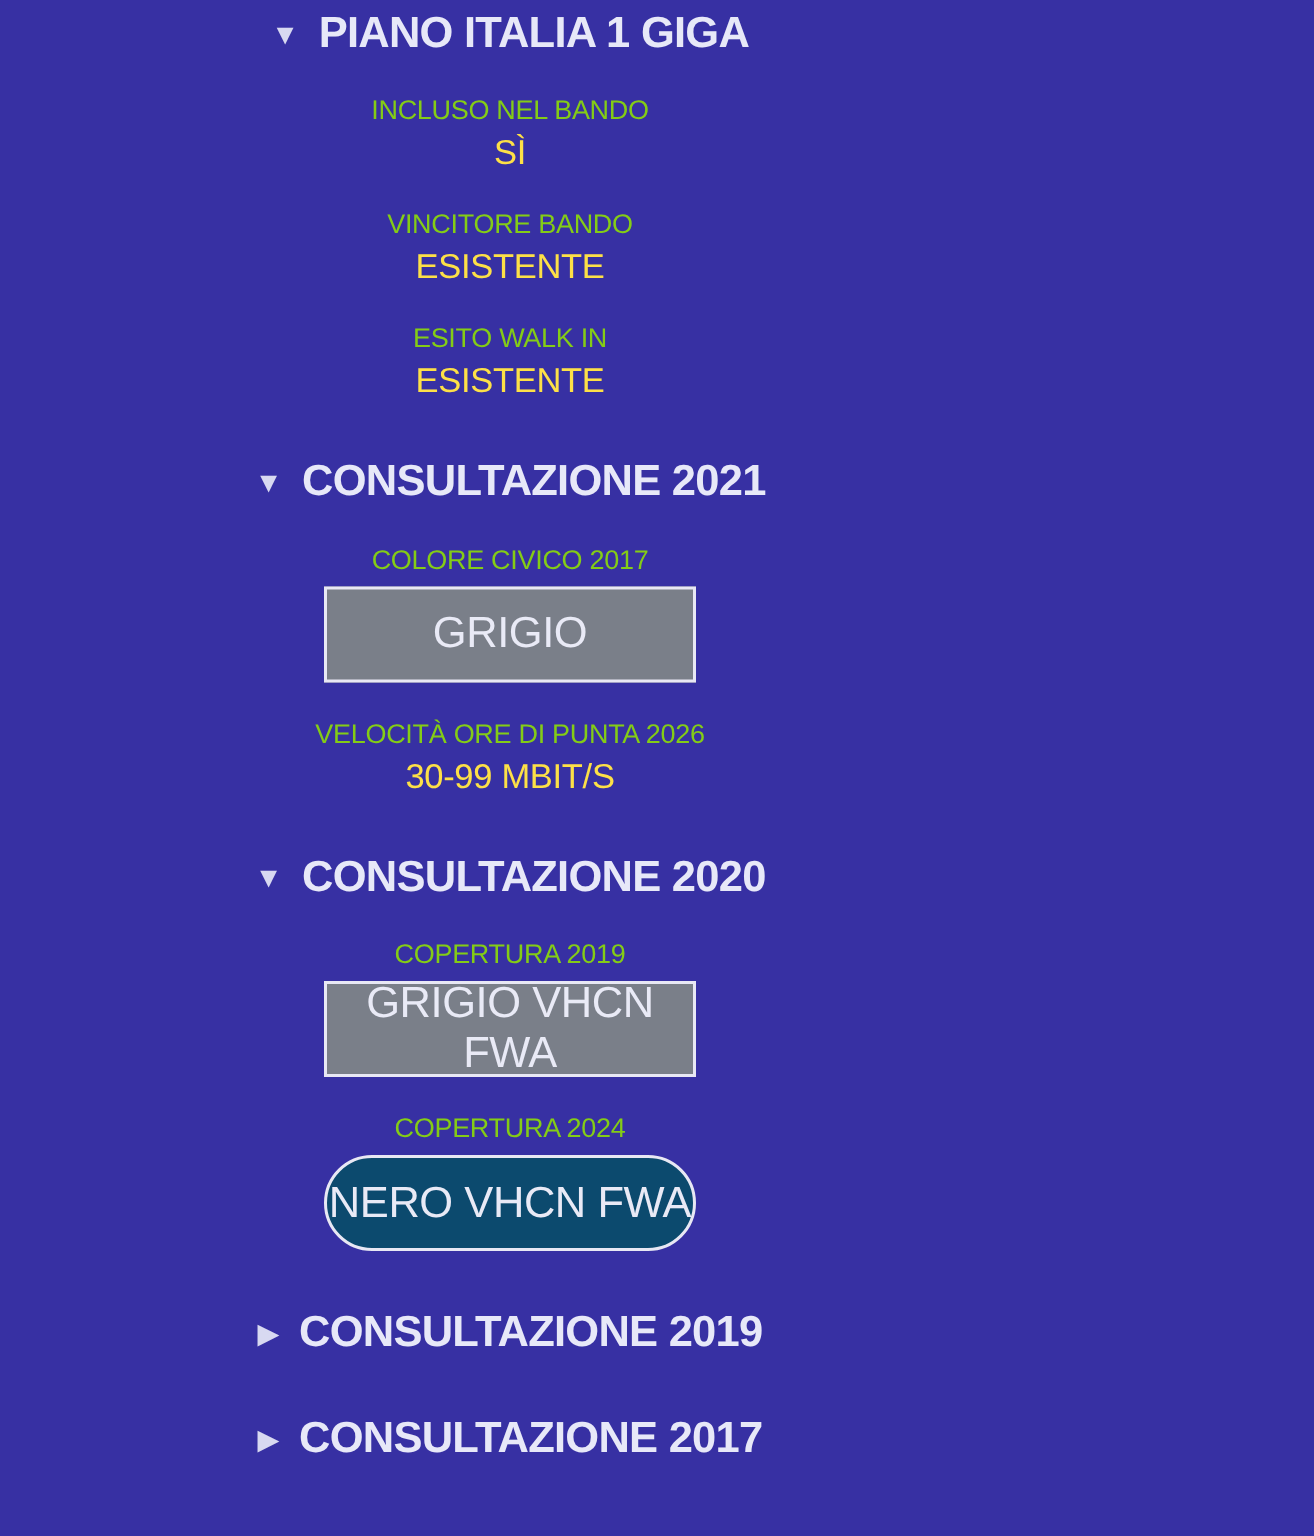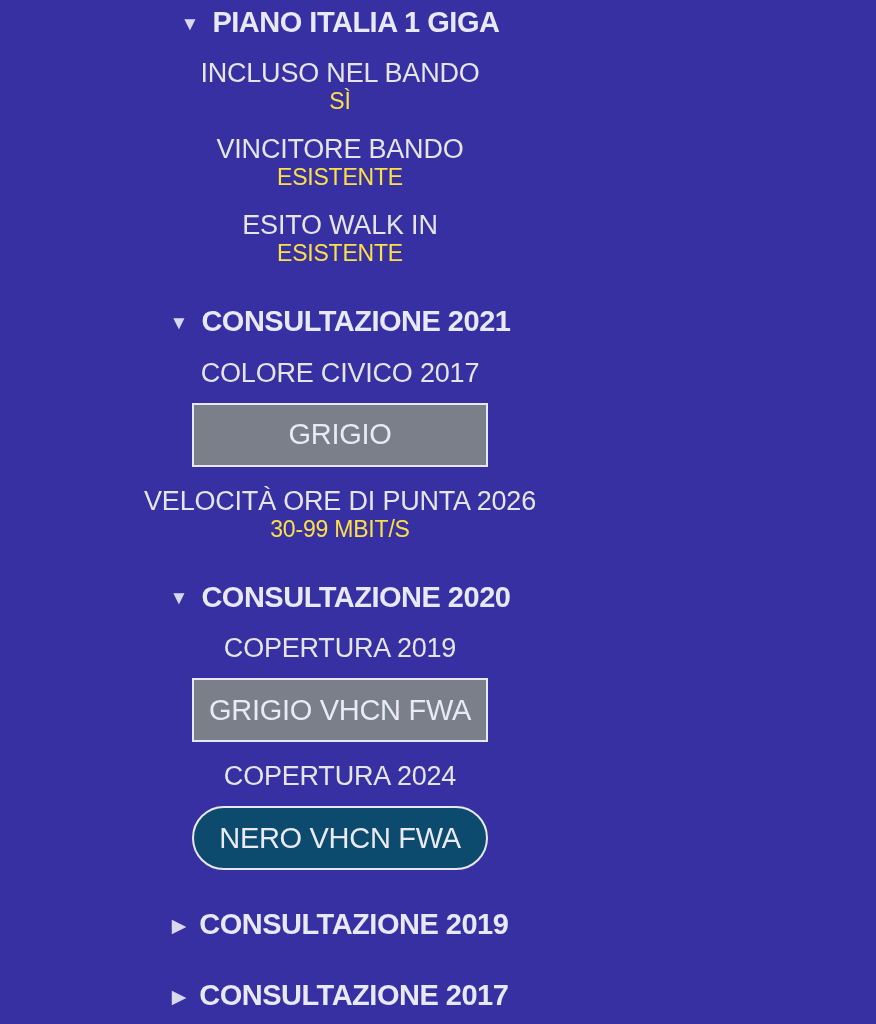--- a/index.html
+++ b/index.html
@@ -41,39 +41,39 @@
   .tri {
     font-size: 19px;
     color: #d8d9f1;
     transform: translateY(1px);
     letter-spacing: 0;
   }
   .field {
     margin-bottom: 20px;
   }
   .field-label {
-    font-size: 27px;
+    font-size: 18px;
     line-height: 28px;
     font-weight: 500;
     letter-spacing: -0.2px;
-    color: #e5e5e5;
+    color: #84cc16;
     margin-top: 20px;
   }
   .field-value {
     font-size: 23px;
     line-height: 28px;
     font-weight: 500;
     letter-spacing: -0.2px;
     color: #fde047;
   }
   .swatch {
     box-sizing: border-box;
-    width: 296px;
+    width: 248px;
     height: 64px;
-    margin: 16px auto;
+    margin: 4px auto;
     border: 2px solid #e8e8f4;
     display: flex;
     align-items: center;
     justify-content: center;
     font-size: 29px;
     font-weight: 500;
     letter-spacing: -0.3px;
     color: #e9eaf6;
     text-align: center;
   }

